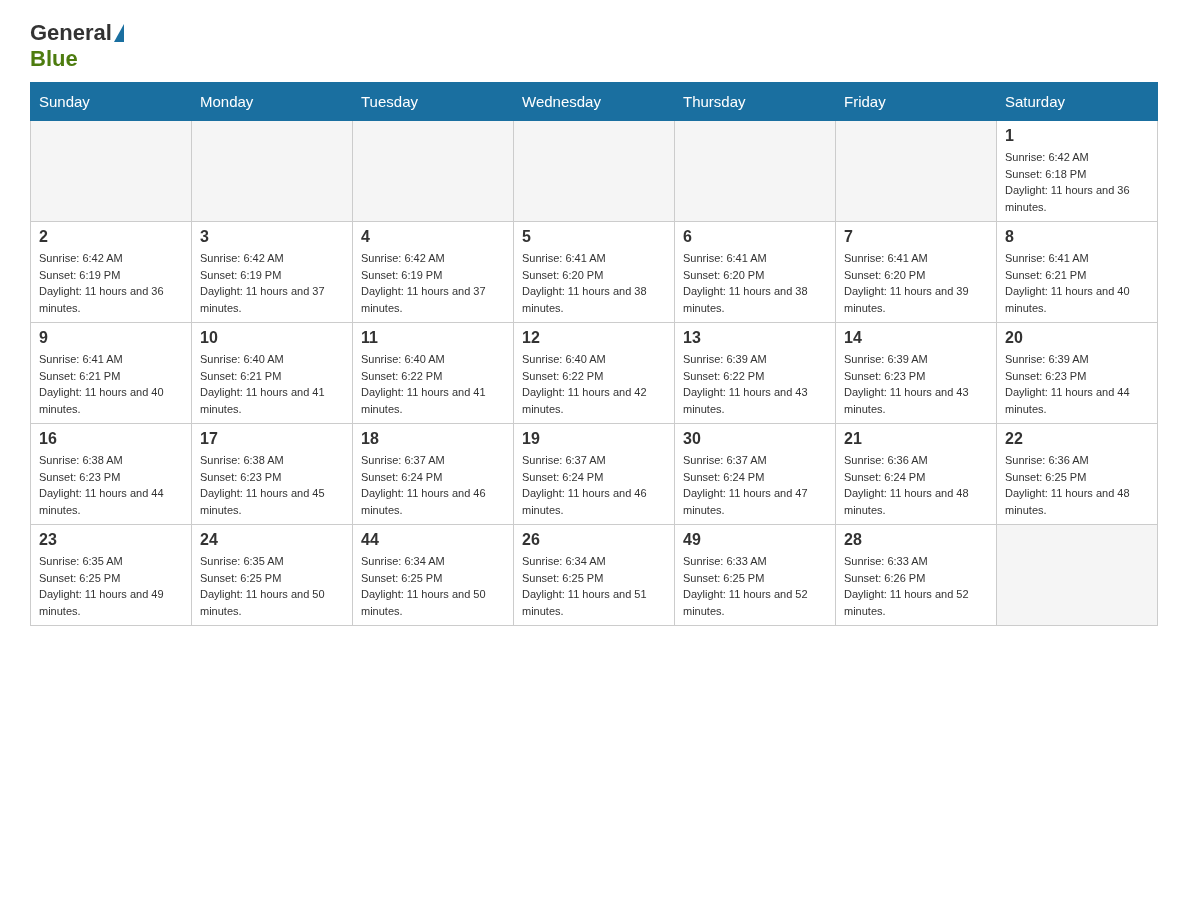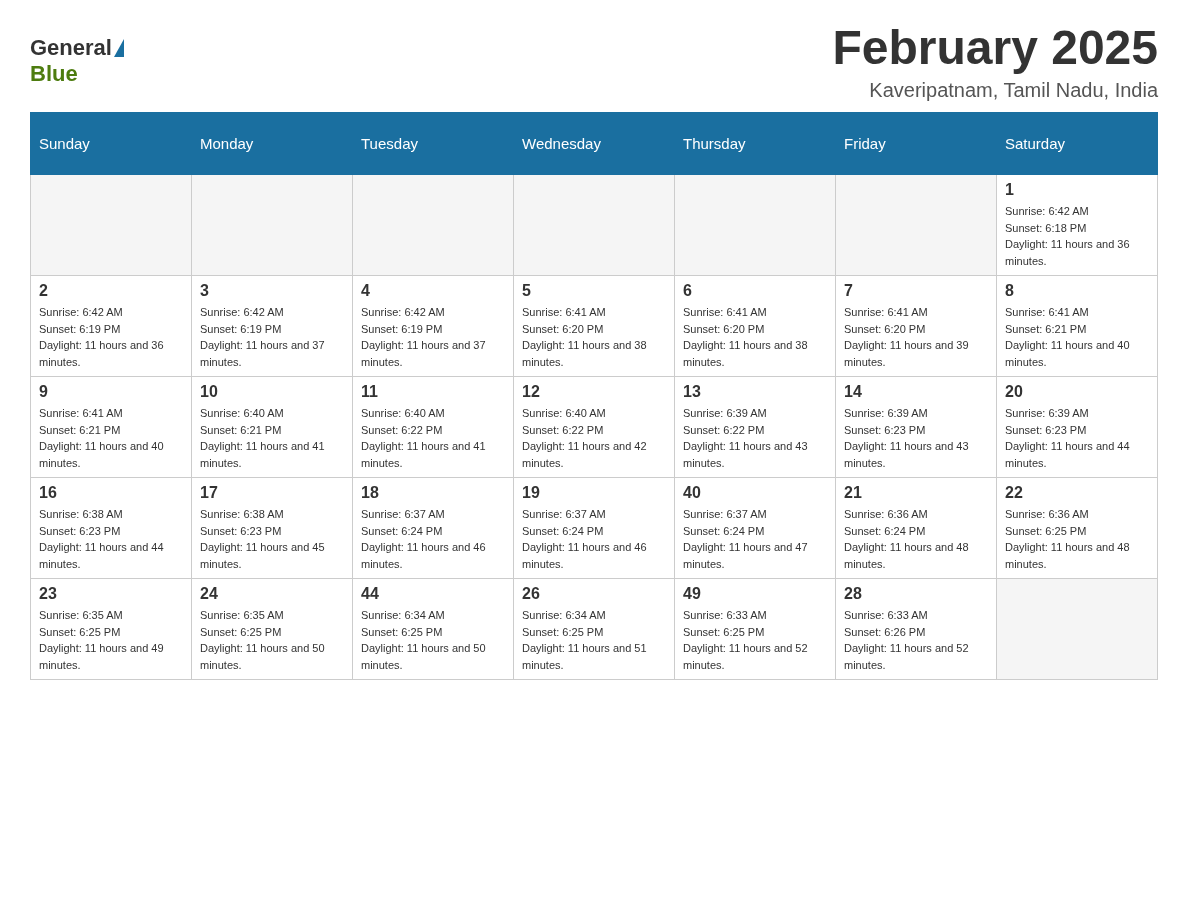--- a/index.html
+++ b/index.html
@@ -5,21 +5,21 @@
     * { box-sizing: border-box; margin: 0; padding: 0; }
     body {
       font-family: Arial, sans-serif;
       background: #fff;
       padding: 20px 30px;
       color: #333;
     }
     .header-row {
       display: flex;
       justify-content: space-between;
-      align-items: center;
+      align-items: flex-start;
     }
     .logo {
       display: flex;
       flex-direction: column;
       align-items: flex-start;
     }
     .logo-text-general {
       font-size: 22px;
       font-weight: bold;
       color: #333;
@@ -55,21 +55,21 @@
       margin-top: 4px;
     }
     .calendar {
       width: 100%;
       border-collapse: collapse;
       margin-top: 10px;
     }
     .calendar thead th {
       background-color: #1a6fa0;
       color: #fff;
-      padding: 22px 8px;
+      padding: 10px 8px;
       text-align: left;
       font-size: 15px;
       font-weight: normal;
       border: 1px solid #1a6fa0;
     }
     .calendar tbody td {
       vertical-align: top;
       padding: 6px 8px;
       border: 1px solid #ccc;
       width: 14.28%;
@@ -100,24 +100,20 @@
 </head>
 <body>
 
 <div class="header-row">
   <div class="logo">
     <div class="logo-text-general">
       <span>General</span>
         <span class="logo-triangle"></span>
     </div>
     <div class="logo-text-blue">Blue</div>
-  </div>
-  <div class="title-section">
-    <div class="calendar-title">February 2025</div>
-    <div class="calendar-subtitle">Kaveripatnam, Tamil Nadu, India</div>
   </div>
 </div>
 
 <table class="calendar">
   <thead>
     <tr>
     <th>Sunday</th>
         <th>Monday</th>
         <th>Tuesday</th>
         <th>Wednesday</th>
@@ -248,21 +244,21 @@
 Sunset: 6:24 PM
 Daylight: 11 hours and 46 minutes.</div>
         </td>
         <td>
           <div class="day-number">19</div>
           <div class="day-info" style="white-space: pre-line;">Sunrise: 6:37 AM
 Sunset: 6:24 PM
 Daylight: 11 hours and 46 minutes.</div>
         </td>
         <td>
-          <div class="day-number">40</div>
+          <div class="day-number">30</div>
           <div class="day-info" style="white-space: pre-line;">Sunrise: 6:37 AM
 Sunset: 6:24 PM
 Daylight: 11 hours and 47 minutes.</div>
         </td>
         <td>
           <div class="day-number">21</div>
           <div class="day-info" style="white-space: pre-line;">Sunrise: 6:36 AM
 Sunset: 6:24 PM
 Daylight: 11 hours and 48 minutes.</div>
         </td>

